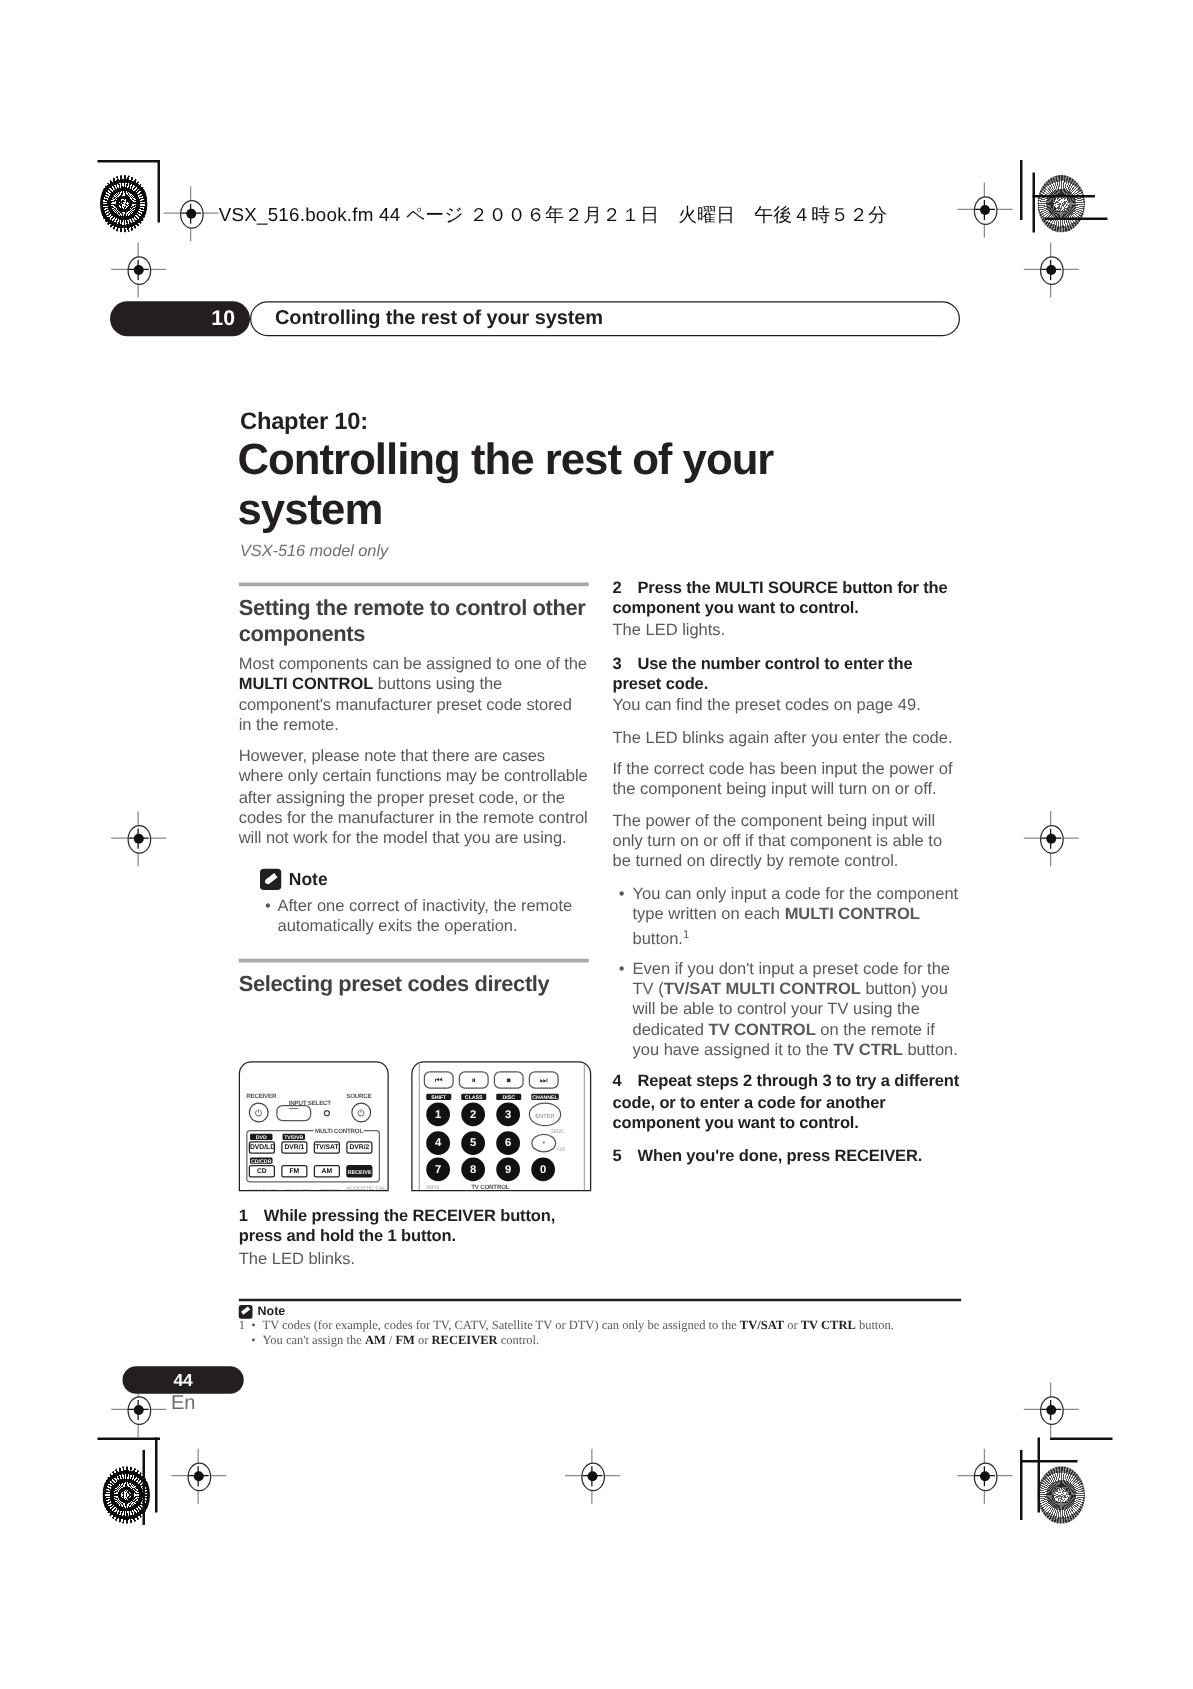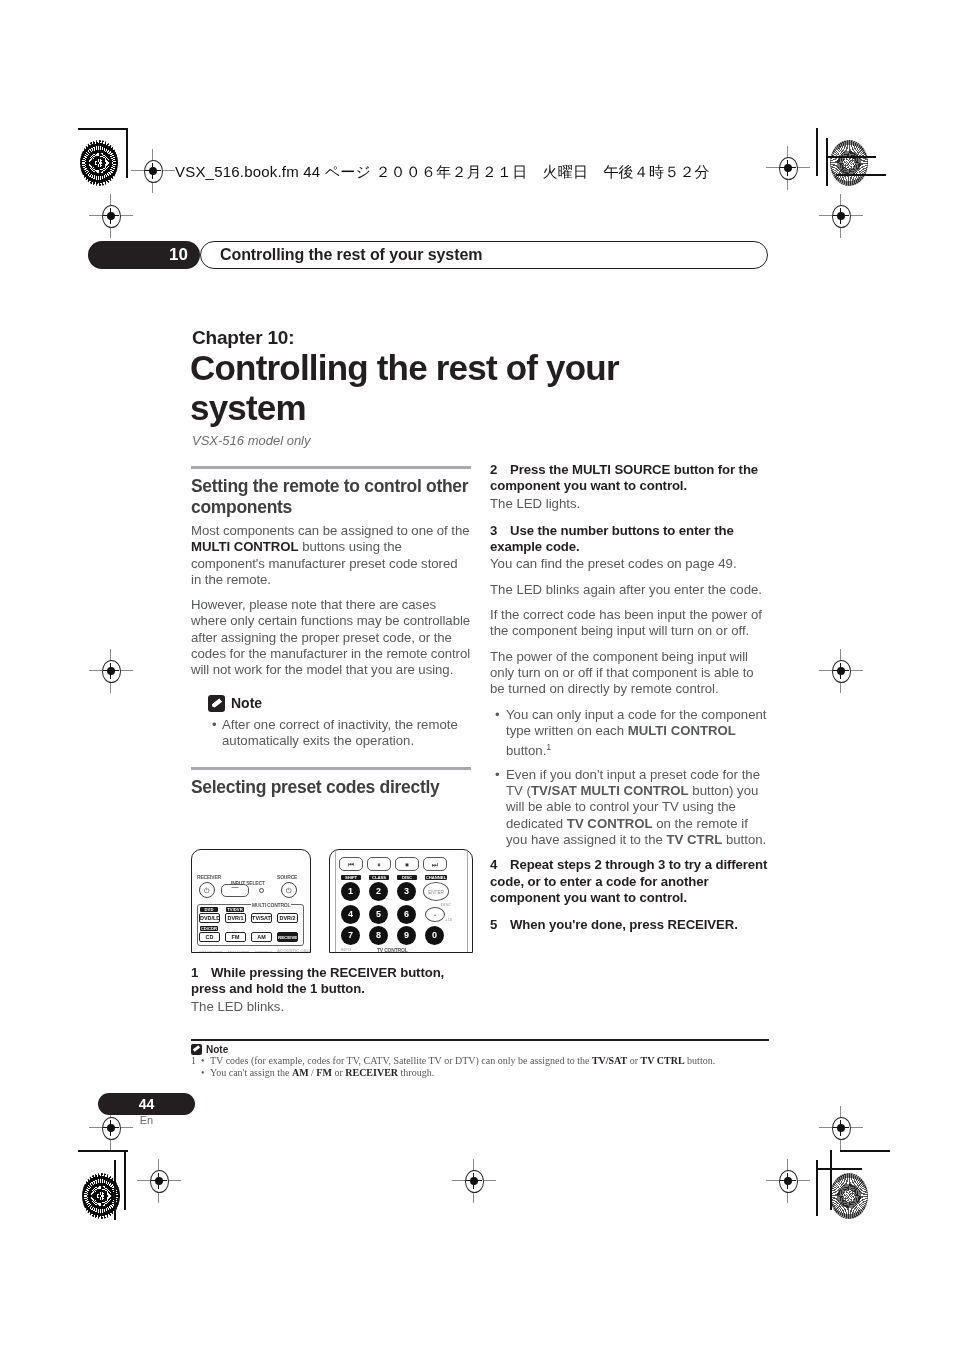--- a/index.html
+++ b/index.html
@@ -377,21 +377,21 @@
   .pagenum .n {
     position: absolute; left: 0; top: 0; width: 97px; height: 22px;
     line-height: 22px; text-align: center;
     color: #fff; font-size: 14px; font-weight: bold;
   }
   .pagelang {
     position: absolute;
     left: 98px; top: 1114px;
     width: 97px;
     text-align: center;
-    font-size: 11px;
+    font-size: 16px;
     color: #6d6e71;
   }
 </style>
 </head>
 <body>
 
 <div class="rosette" style="left:80px; top:140px;"></div>
 <div class="rosette light" style="left:830px; top:140px;"></div>
 <div class="rosette" style="left:82px; top:1173px;"></div>
 <div class="rosette light" style="left:830px; top:1173px;"></div>
@@ -627,21 +627,21 @@
 <div style="position:absolute; left:191px; top:965px; width:282px;">
   <p class="step step-first"><span class="num">1</span><span>While pressing the RECEIVER button, press and hold the 1 button.</span></p>
   <p class="after" style="margin-top:1px;">The LED blinks.</p>
 </div>
 
 <div class="col col-right">
 
   <p class="step step-first"><span class="num">2</span><span>Press the MULTI SOURCE button for the component you want to control.</span></p>
   <p class="after" style="margin-top:1px;">The LED lights.</p>
 
-  <p class="step"><span class="num">3</span><span>Use the number buttons to enter the example code.</span></p>
+  <p class="step"><span class="num">3</span><span>Use the number control to enter the preset code.</span></p>
   <p class="after" style="margin-top:1px;">You can find the preset codes on page 49.</p>
   <p class="after">The LED blinks again after you enter the code.</p>
   <p class="after">If the correct code has been input the power of the component being input will turn on or off.</p>
   <p class="after">The power of the component being input will only turn on or off if that component is able to be turned on directly by remote control.</p>
 
   <ul class="bul">
     <li><span>You can only input a code for the component type written on each </span><b>MULTI CONTROL</b><span> button.</span><sup>1</sup></li>
     <li style="margin-top:7px;"><span>Even if you don't input a preset code for the TV (</span><b>TV/SAT MULTI CONTROL</b><span> button) you will be able to control your TV using the dedicated </span><b>TV CONTROL</b><span> on the remote if you have assigned it to the </span><b>TV CTRL</b><span> button.</span></li>
   </ul>
 
@@ -650,19 +650,19 @@
   <p class="step" style="margin-top:11px;"><span class="num">5</span><span>When you're done, press RECEIVER.</span></p>
 </div>
 
 <div class="footnote">
   <div class="hr"></div>
   <div class="fn-head">
     <span class="fn-icon"></span>
     <span class="lbl">Note</span>
   </div>
   <div class="fn-line"><span class="mk">1</span><span class="bu">•</span><span>TV codes (for example, codes for TV, CATV, Satellite TV or DTV) can only be assigned to the </span><b>TV/SAT</b><span> or </span><b>TV CTRL</b><span> button.</span></div>
-  <div class="fn-line"><span class="mk"></span><span class="bu">•</span><span>You can't assign the </span><b>AM</b><span> / </span><b>FM</b><span> or </span><b>RECEIVER</b><span> through.</span></div>
+  <div class="fn-line"><span class="mk"></span><span class="bu">•</span><span>You can't assign the </span><b>AM</b><span> / </span><b>FM</b><span> or </span><b>RECEIVER</b><span> control.</span></div>
 </div>
 
 <div class="pagenum">
   <div class="n">44</div>
 </div>
 <div class="pagelang">En</div>
 
 </body></html>

